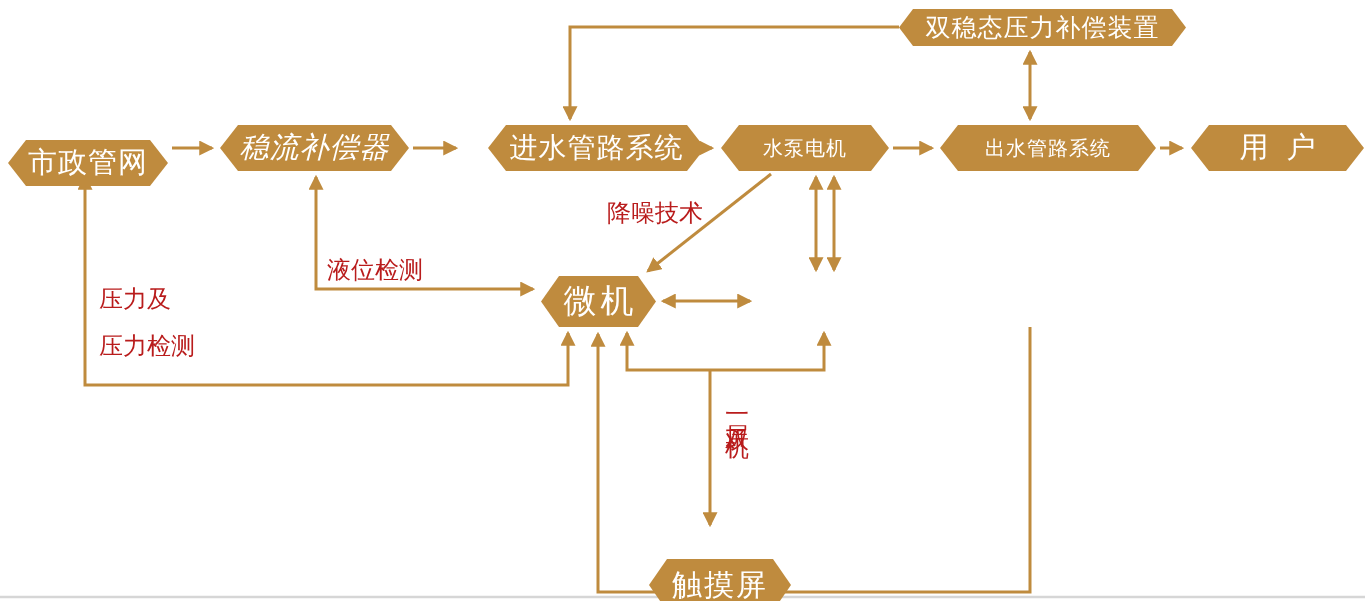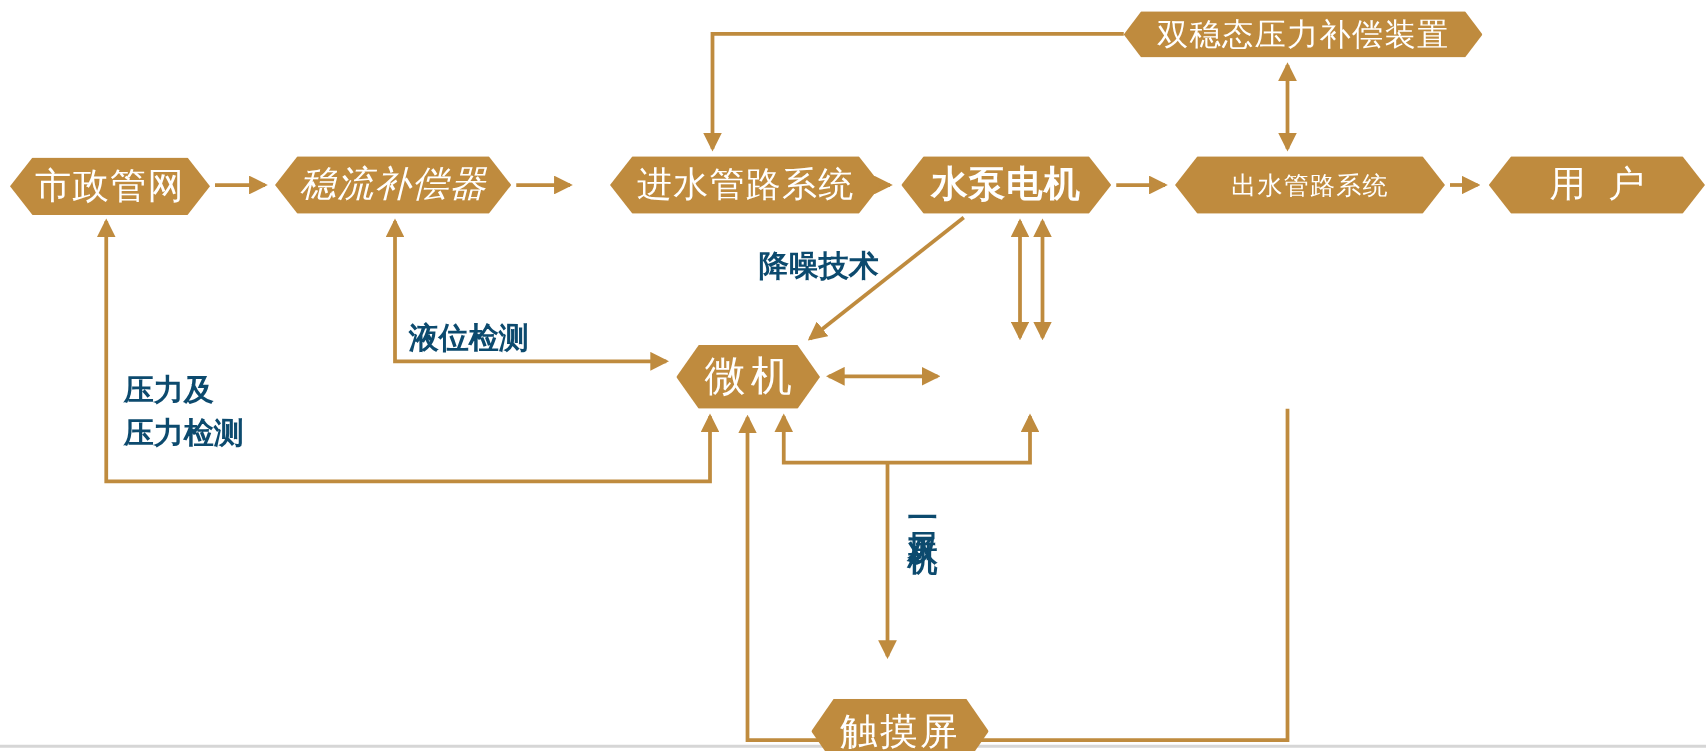--- a/index.html
+++ b/index.html
@@ -38,23 +38,23 @@
     align-items: center;
     justify-content: center;
     white-space: nowrap;
     font-family: "DejaVu Serif", serif;
     clip-path: polygon(var(--bev) 0%, calc(100% - var(--bev)) 0%, 100% 50%,
                        calc(100% - var(--bev)) 100%, var(--bev) 100%, 0% 50%);
   }
 
   .lbl {
     position: absolute;
-    color: #0c4a6e;
+    color: #b91c1c;
     font-size: 24px;
-    font-weight: 700;
+    font-weight: 400;
     white-space: nowrap;
   }
   .lbl.vert {
     writing-mode: vertical-rl;
     text-orientation: upright;
     letter-spacing: 5px;
     white-space: normal;
   }
 </style>
 </head>
@@ -91,43 +91,43 @@
 
     <path class="c" d="M1030 327 V592 H598 V334" marker-end="url(#ah)"></path>
 
     <path class="c" d="M627 333 V370 H824 V333" marker-start="url(#ah)" marker-end="url(#ah)"></path>
 
     <path class="c" d="M710 370 V525" marker-end="url(#ah)"></path>
 
     <line class="baseline" x1="0" y1="597" x2="1365" y2="597"></line>
   </svg>
 
-  <div class="node" style="left:8px;top:126px;width:160px;height:46px;font-size:29px;letter-spacing:1px;">市政管网</div>
+  <div class="node" style="left:8px;top:140px;width:160px;height:46px;font-size:29px;letter-spacing:1px;">市政管网</div>
 
   <div class="node" style="left:220px;top:125px;width:189px;height:46px;font-size:29px;letter-spacing:1px;font-style:italic;">稳流补偿器</div>
 
   <div class="node" style="left:488px;top:125px;width:217px;height:46px;font-size:28px;letter-spacing:1px;">进水管路系统</div>
 
-  <div class="node" style="left:721px;top:125px;width:168px;height:46px;font-size:29px;letter-spacing:1px;font-weight:bold;">水泵电机</div>
+  <div class="node" style="left:721px;top:125px;width:168px;height:46px;font-size:20px;letter-spacing:1px;">水泵电机</div>
 
   <div class="node" style="left:940px;top:125px;width:216px;height:46px;font-size:20px;letter-spacing:1px;">出水管路系统</div>
 
   <div class="node" style="left:1191px;top:125px;width:173px;height:46px;font-size:29px;letter-spacing:18px;padding-left:18px;">用户</div>
 
   <div class="node" style="left:899px;top:9px;width:287px;height:37px;--bev:14px;font-size:25px;letter-spacing:1px;">双稳态压力补偿装置</div>
 
   <div class="node" style="left:541px;top:276px;width:115px;height:51px;font-size:33px;letter-spacing:4px;padding-left:4px;">微机</div>
 
 
 
   <div class="node" style="left:649px;top:559px;width:142px;height:52px;font-size:30px;letter-spacing:2px;">触摸屏</div>
 
   <div class="lbl" style="left:327px;top:254px;">液位检测</div>
 
   <div class="lbl" style="left:607px;top:197px;">降噪技术</div>
 
-  <div class="lbl" style="left:99px;top:296px;text-align:center;">压力及</div>
+  <div class="lbl" style="left:99px;top:283px;text-align:center;">压力及</div>
 
   <div class="lbl" style="left:99px;top:330px;">压力检测</div>
 
   <div class="lbl vert" style="left:721px;top:401px;height:125px;">一屏双机</div>
 
 </div>
 
 </body></html>

